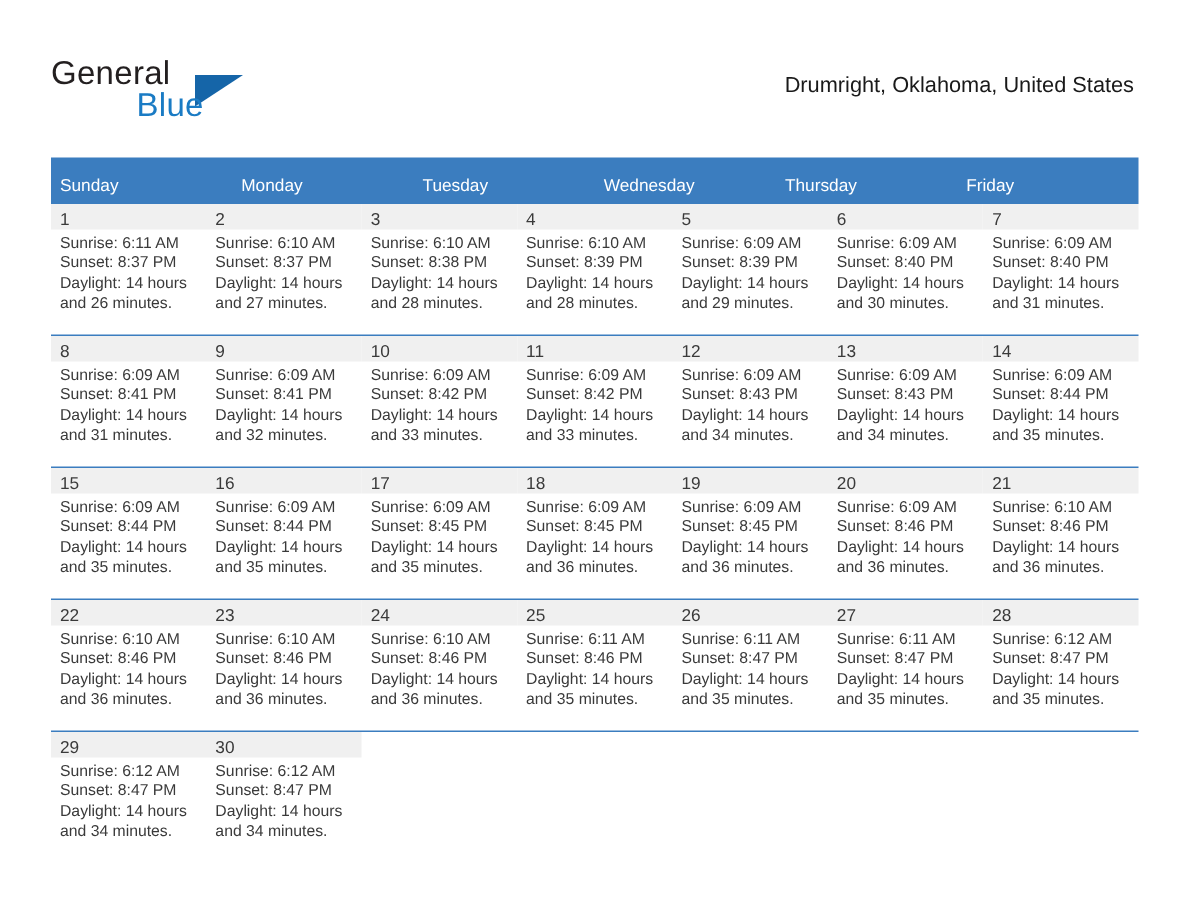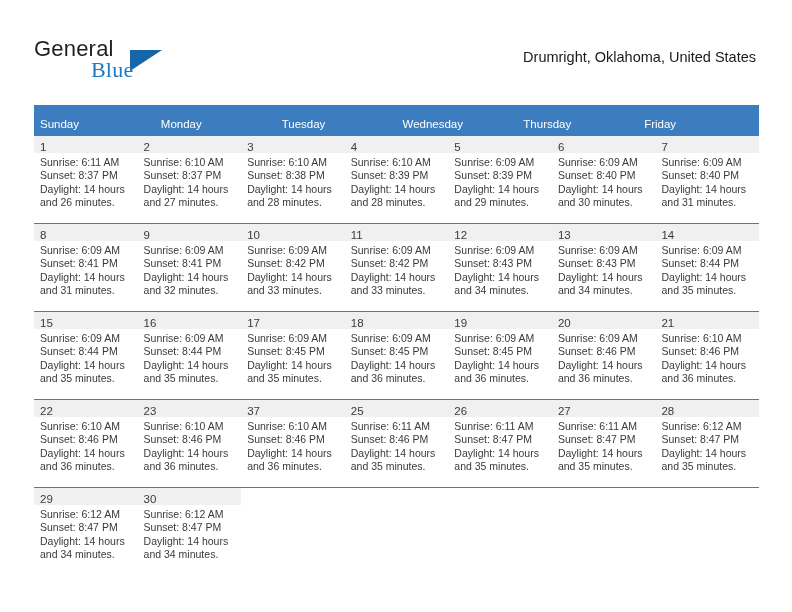--- a/index.html
+++ b/index.html
@@ -46,21 +46,21 @@
     color: #231f20;
     font-family: "Liberation Sans", sans-serif;
   }
   .brand-blue {
     position: absolute;
     left: 57px;
     top: 21px;
     font-size: 22px;
     letter-spacing: 0.2px;
     color: #1a7bc4;
-    font-family: Liberation Serif, serif;
+    font-family: Liberation Sans, sans-serif;
   }
   .brand-triangle {
     position: absolute;
     left: 96px;
     top: 14px;
     width: 0;
     height: 0;
     border-left: 32px solid #1565a8;
     border-bottom: 21px solid transparent;
   }
@@ -389,21 +389,21 @@
           <div class="daycell filled">
             <div class="daynum-band"><span class="daynum">23</span></div>
             <div class="dayinfo">
               <div>Sunrise: 6:10 AM</div>
               <div>Sunset: 8:46 PM</div>
               <div>Daylight: 14 hours</div>
               <div>and 36 minutes.</div>
             </div>
           </div>
           <div class="daycell filled">
-            <div class="daynum-band"><span class="daynum">37</span></div>
+            <div class="daynum-band"><span class="daynum">24</span></div>
             <div class="dayinfo">
               <div>Sunrise: 6:10 AM</div>
               <div>Sunset: 8:46 PM</div>
               <div>Daylight: 14 hours</div>
               <div>and 36 minutes.</div>
             </div>
           </div>
           <div class="daycell filled">
             <div class="daynum-band"><span class="daynum">25</span></div>
             <div class="dayinfo">

